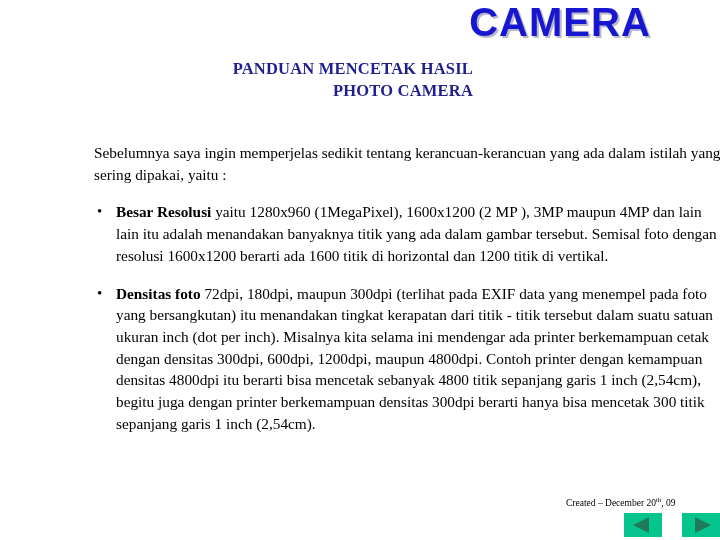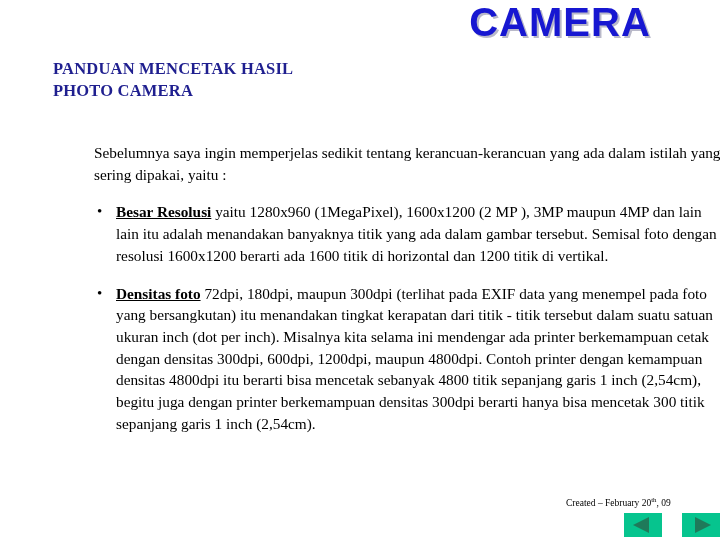--- a/index.html
+++ b/index.html
@@ -44,20 +44,21 @@
     position: absolute;
     left: 53px;
     top: 58px;
     width: 420px;
     font-family: "Liberation Serif", "DejaVu Serif", serif;
     font-weight: bold;
     font-size: 16.5px;
     line-height: 1.32;
     color: #1f1f8f;
     letter-spacing: 0.2px;
+    text-align: right;
   }
   .subheading .line { display: block; }
 
   
   .body-wrap {
     position: absolute;
     left: 57px;
     top: 142px;
     width: 628px;
     font-size: 15.3px;
@@ -78,21 +79,20 @@
   }
   .bullet-dot {
     position: absolute;
     left: 3px;
     top: 0;
     font-size: 15px;
     line-height: 1.42;
   }
   .term {
     font-weight: bold;
-    text-decoration: underline;
   }
 
   
   .credit {
     position: absolute;
     left: 566px;
     top: 498px;
     font-size: 9.5px;
     line-height: 1.1;
     color: #000000;
@@ -147,21 +147,21 @@
       <span class="bullet-dot">•</span><span class="term">Besar Resolusi</span><span> yaitu 1280x960 (1MegaPixel), 1600x1200 (2 MP ), 3MP maupun 4MP dan lain lain itu adalah menandakan banyaknya titik yang ada dalam gambar tersebut. Semisal foto dengan resolusi 1600x1200 berarti ada 1600 titik di horizontal dan 1200 titik di vertikal.</span>
     </p>
 
     <p class="para bullet-para">
       <span class="bullet-dot">•</span><span class="term">Densitas foto</span><span> 72dpi, 180dpi, maupun 300dpi (terlihat pada EXIF data yang menempel pada foto yang bersangkutan) itu menandakan tingkat kerapatan dari titik - titik tersebut dalam suatu satuan ukuran inch (dot per inch). Misalnya kita selama ini mendengar ada printer berkemampuan cetak dengan densitas 300dpi, 600dpi, 1200dpi, maupun 4800dpi. Contoh printer dengan kemampuan densitas 4800dpi itu berarti bisa mencetak sebanyak 4800 titik sepanjang garis 1 inch (2,54cm), begitu juga dengan printer berkemampuan densitas 300dpi berarti hanya bisa mencetak 300 titik sepanjang garis 1 inch (2,54cm).</span>
     </p>
 
   </div>
 
   <div class="credit">
-    <span>Created – February 20</span><sup>th</sup><span>, 09</span>
+    <span>Created – December 20</span><sup>th</sup><span>, 09</span>
   </div>
 
   <div class="navbar">
     <button class="nav-btn nav-prev" title="previous-slide">
       <span>
         <svg width="38" height="24" viewBox="0 0 38 24" aria-hidden="true">
           <polygon points="25,4 25,20 9,12" fill="#1f7a5a"></polygon>
         </svg>
       </span>
     </button>

